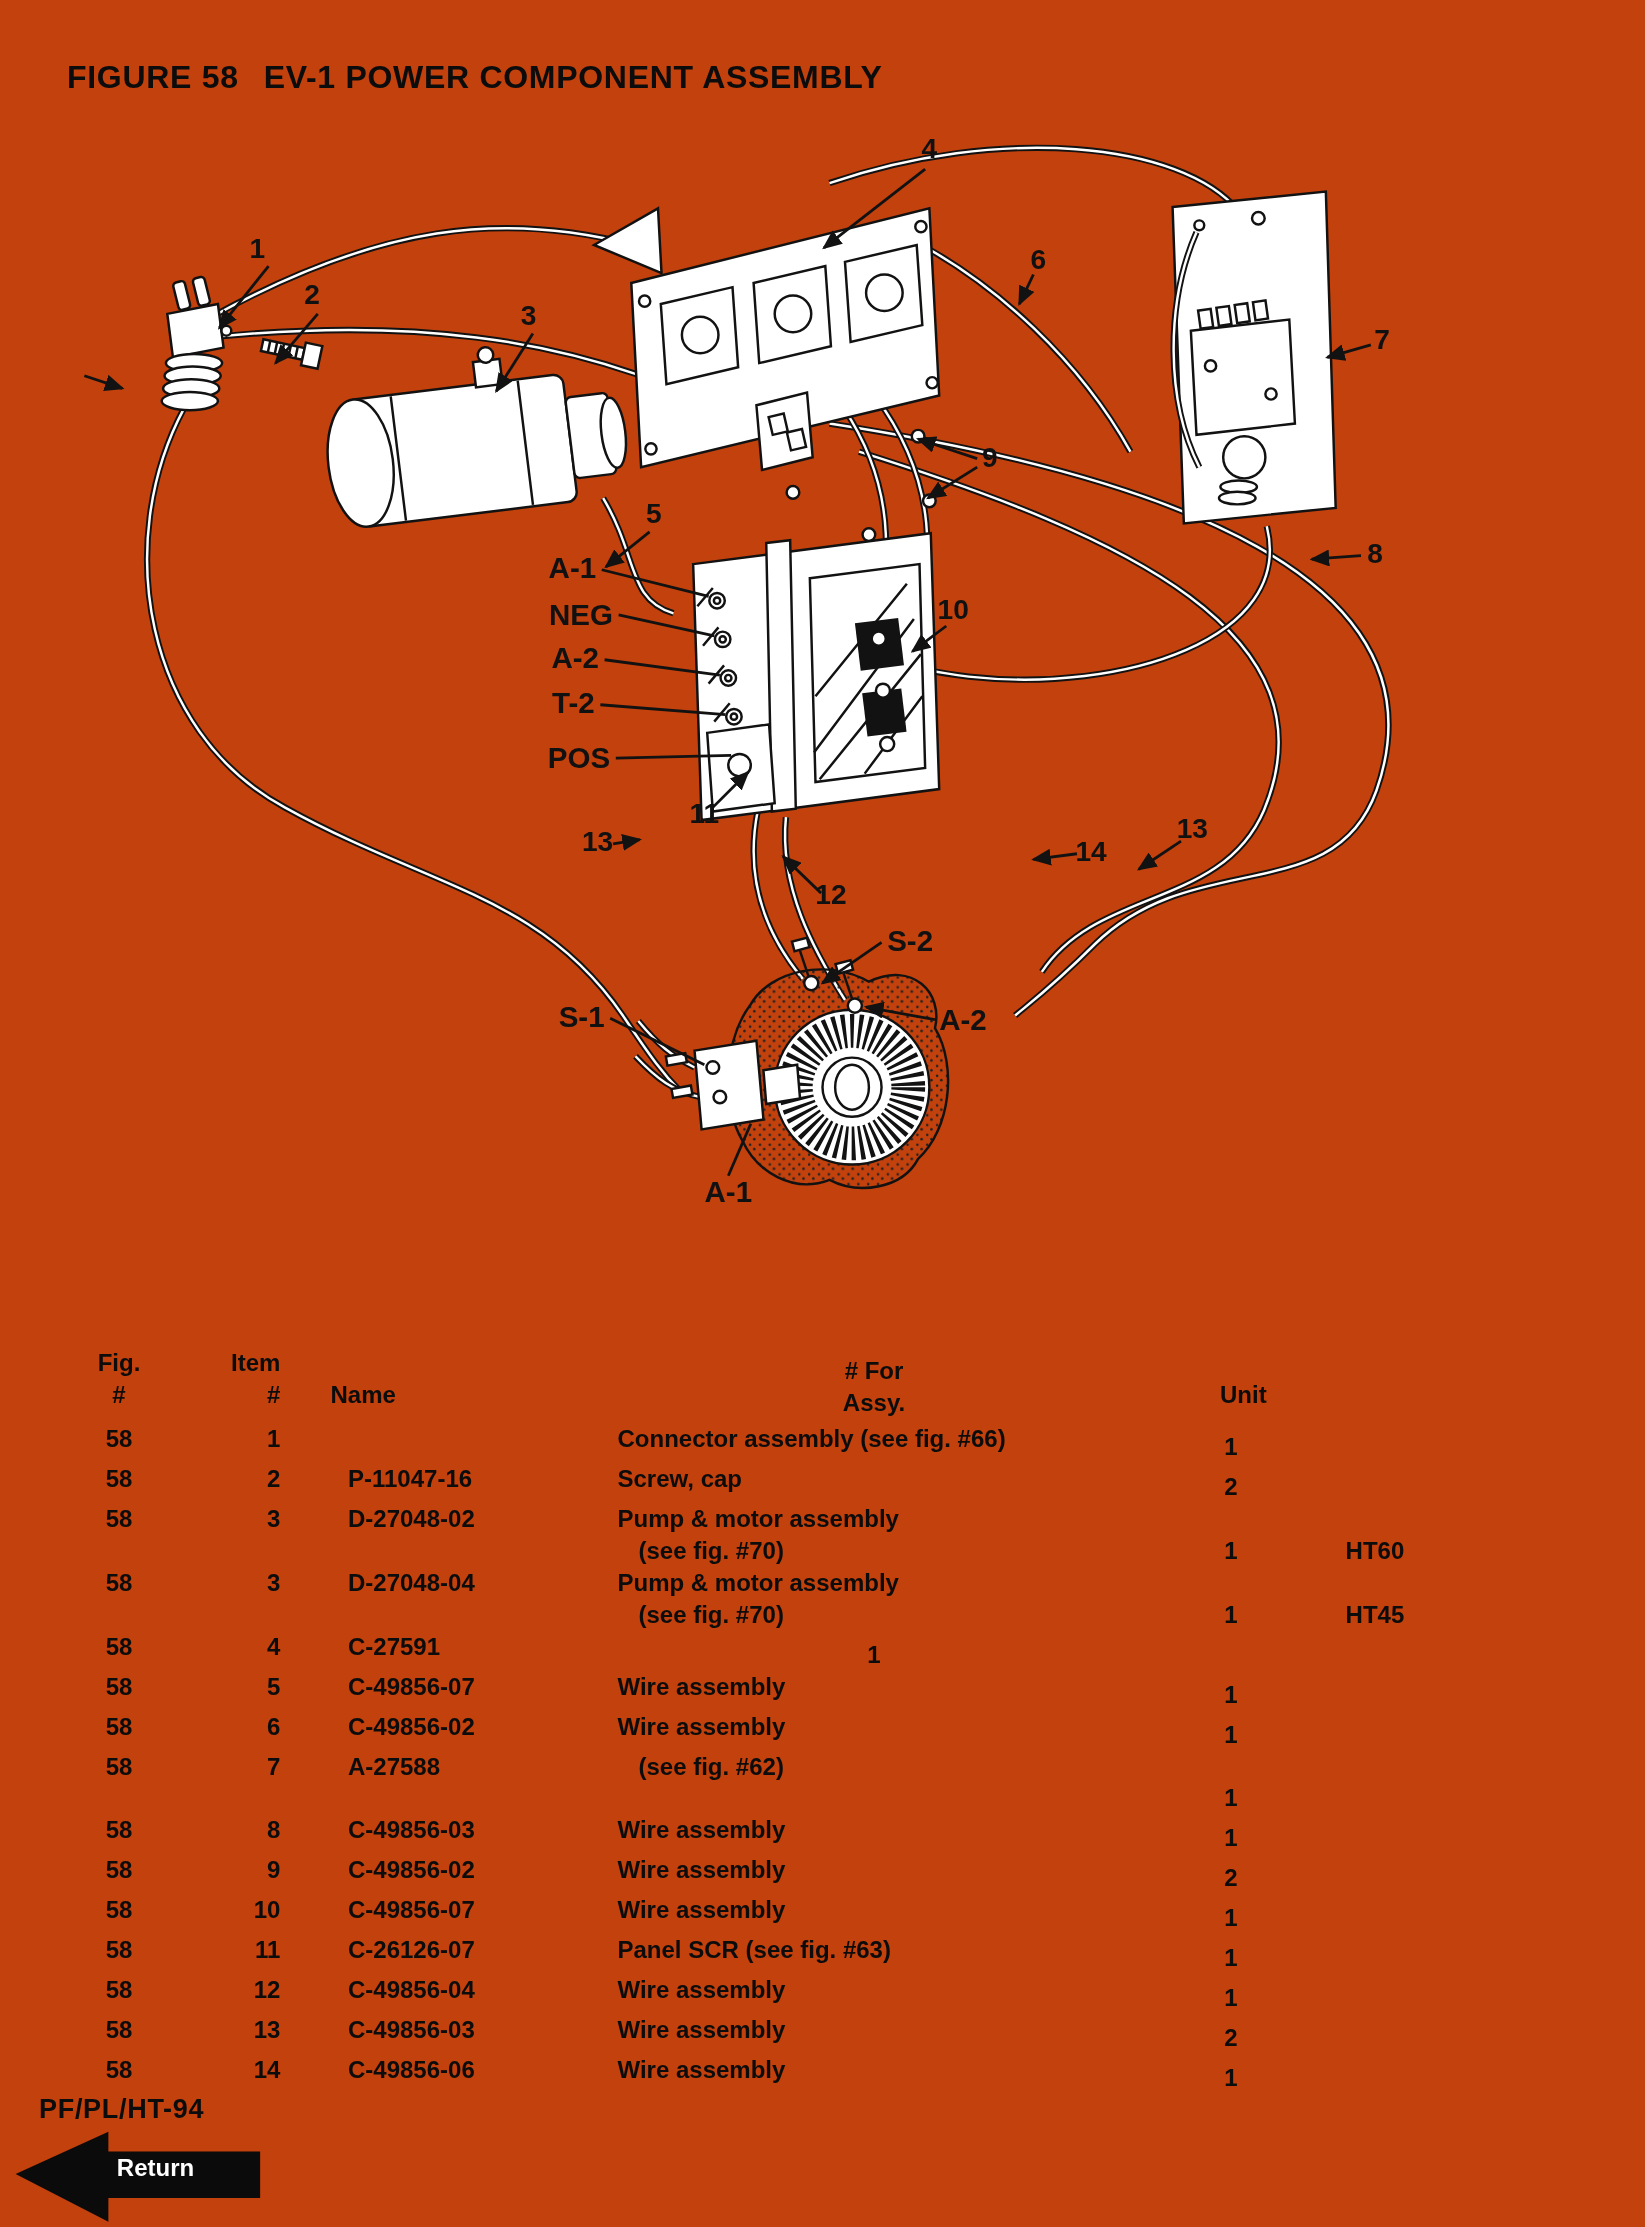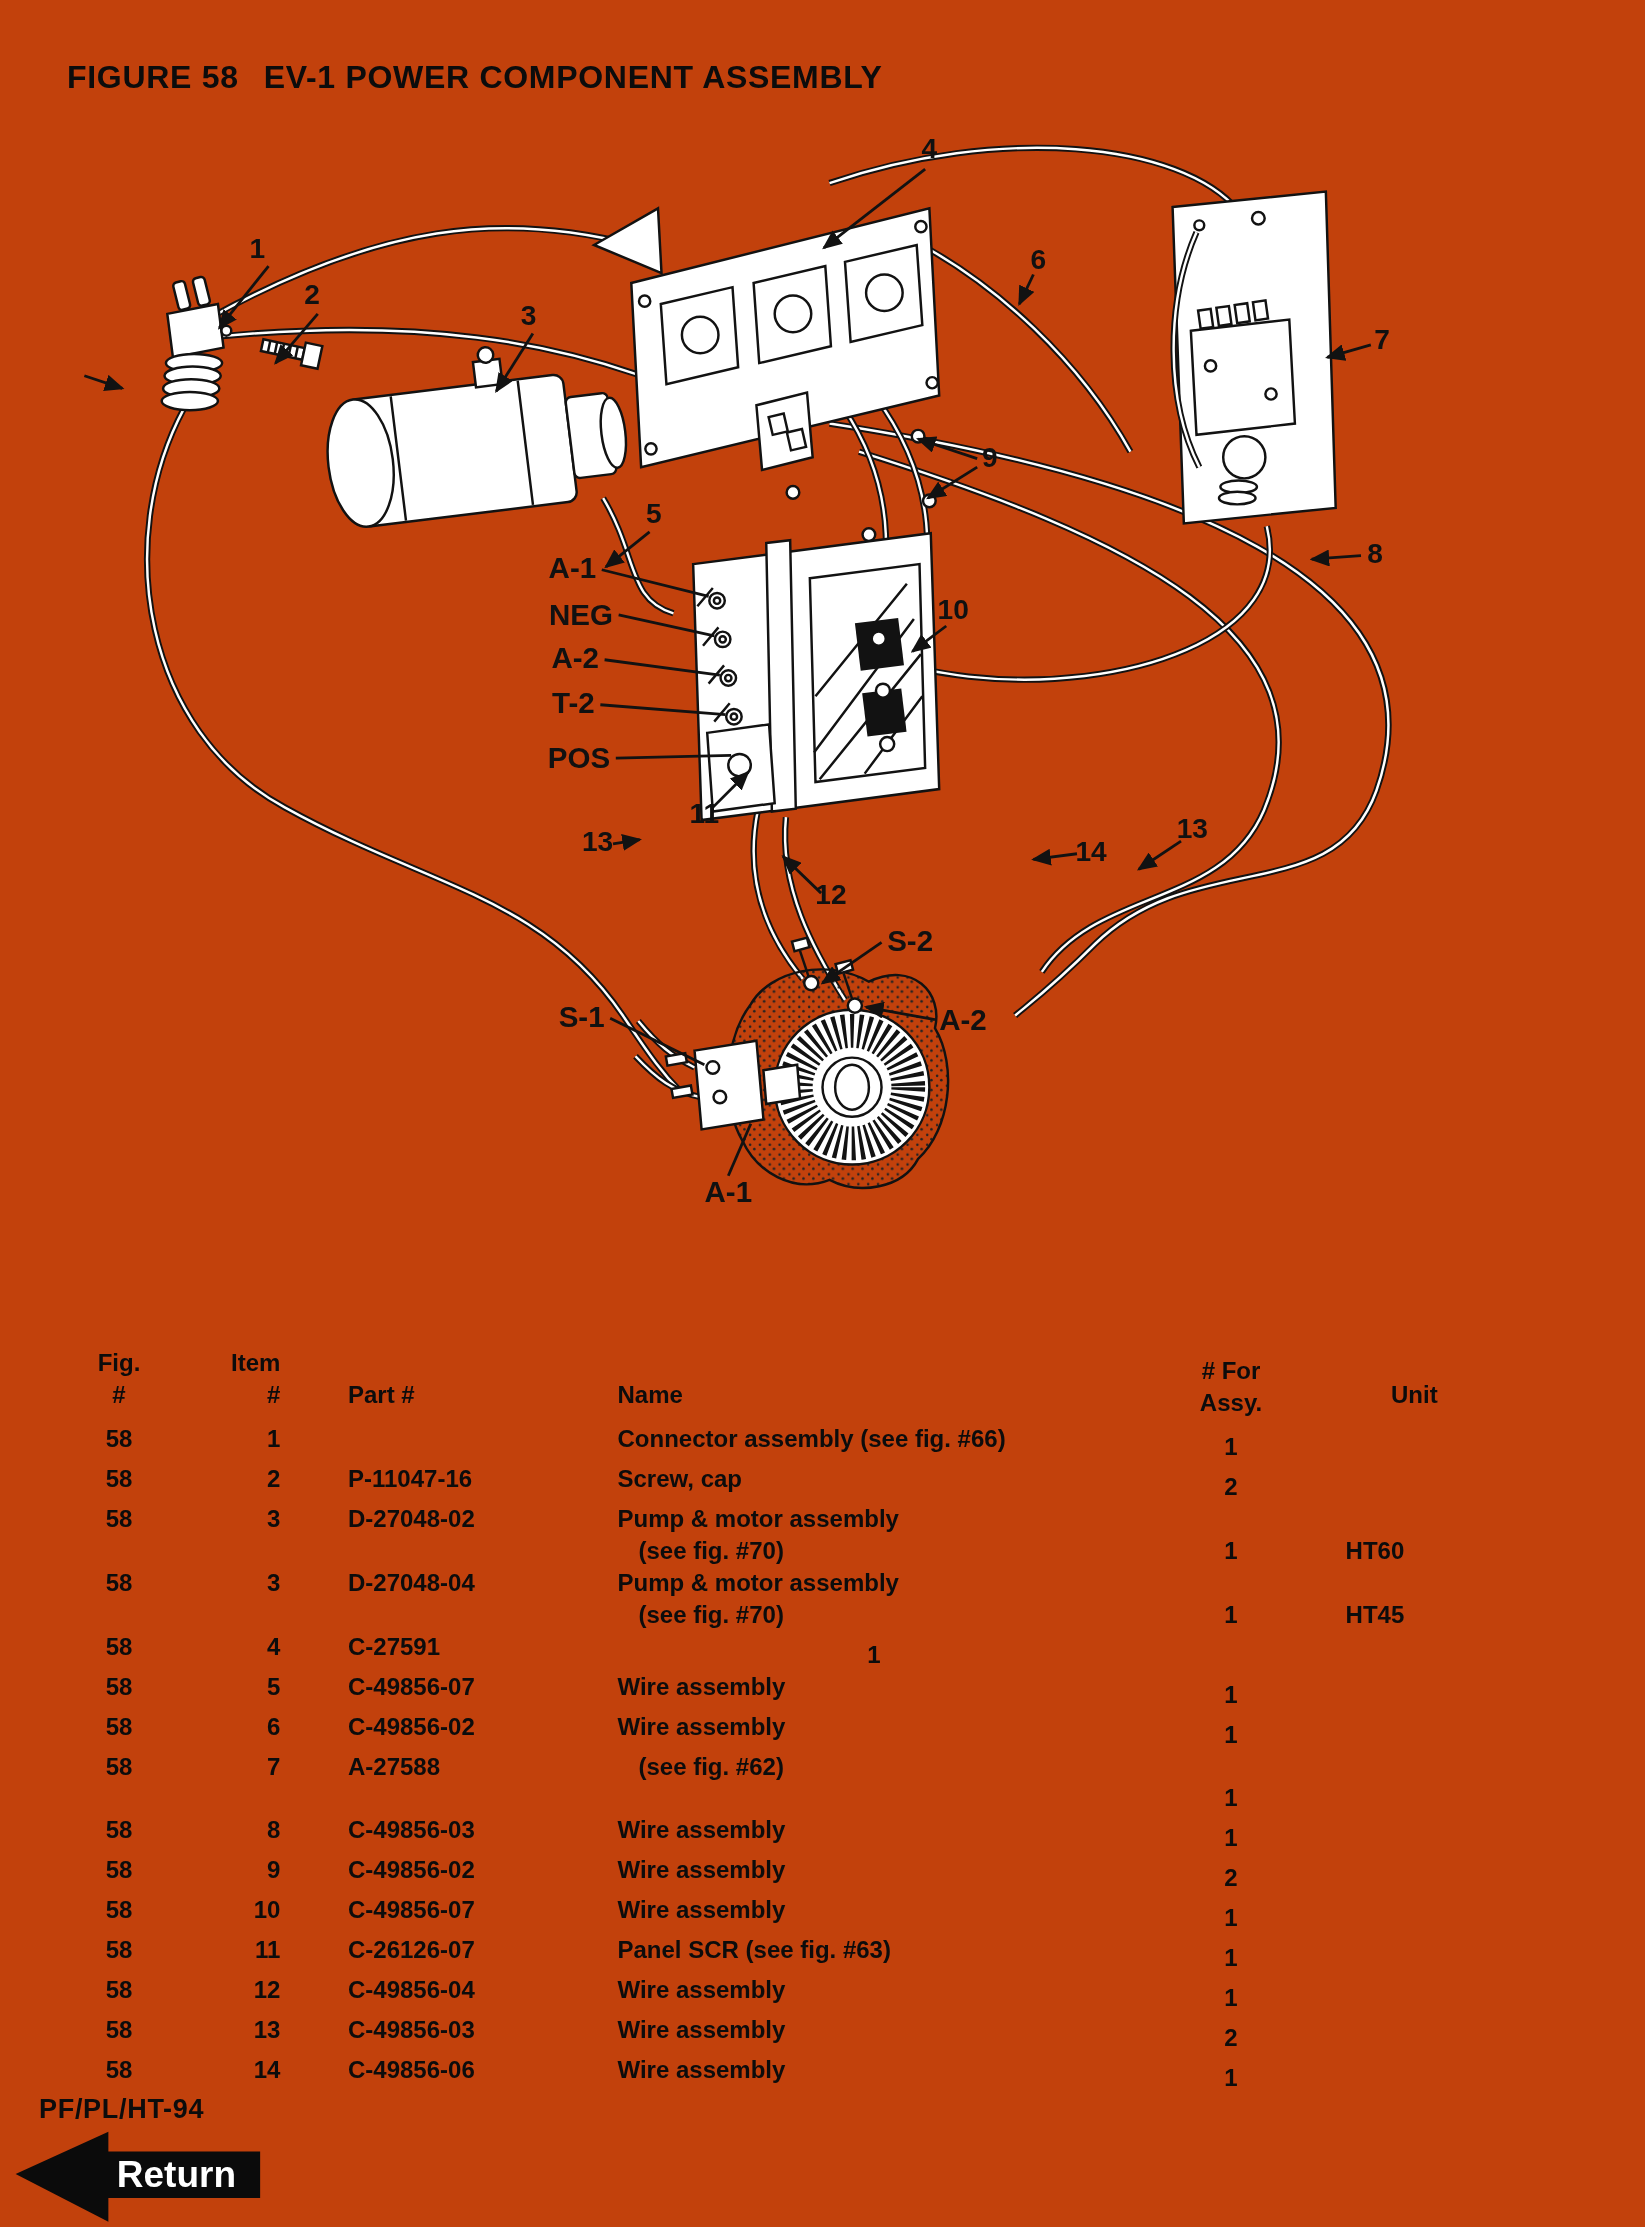--- a/index.html
+++ b/index.html
@@ -30,21 +30,21 @@
   .c-qty{text-align:center;margin-top:8px;}
   .c-unit{padding-left:24.6px;align-items:center;}
   .cont{padding-left:21px;}
   .bot{align-self:end;}
   .hcell{display:flex;flex-direction:column;justify-content:flex-end;height:67px;margin-bottom:4.2px;}
   .hcell span{display:block;}
   
   .footer-code{position:absolute;left:39px;top:2094px;font-size:27px;font-weight:700;letter-spacing:0.7px;}
   .return{position:absolute;left:9.8px;top:2129px;width:267px;height:97px;cursor:pointer;}
   .return svg{position:absolute;left:0;top:0;}
-  .return-label{position:absolute;left:107px;top:25px;color:#ffffff;font-size:37px;font-weight:700;}
+  .return-label{position:absolute;left:107px;top:25px;color:#ffffff;font-size:24px;font-weight:700;}
 </style>
 </head>
 <body>
 
 <div class="page">
 
   <div class="title">
     <span>FIGURE 58</span><span class="t2">EV-1 POWER COMPONENT ASSEMBLY</span>
   </div>
 
@@ -267,23 +267,20 @@
   <div class="ptable">
     <div class="grid thead">
       <div class="c-fig hcell">
         <span>Fig.</span>
         <span>#</span>
       </div>
       <div class="c-item hcell">
         <span>Item</span>
         <span>#</span>
       </div>
-      <div class="c-part hcell">
-        <span>Part #</span>
-      </div>
       <div class="c-name hcell">
         <span>Name</span>
       </div>
       <div class="c-qty hcell">
         <span># For</span>
         <span>Assy.</span>
       </div>
       <div class="c-unit hcell">
         <span>Unit</span>
       </div>

